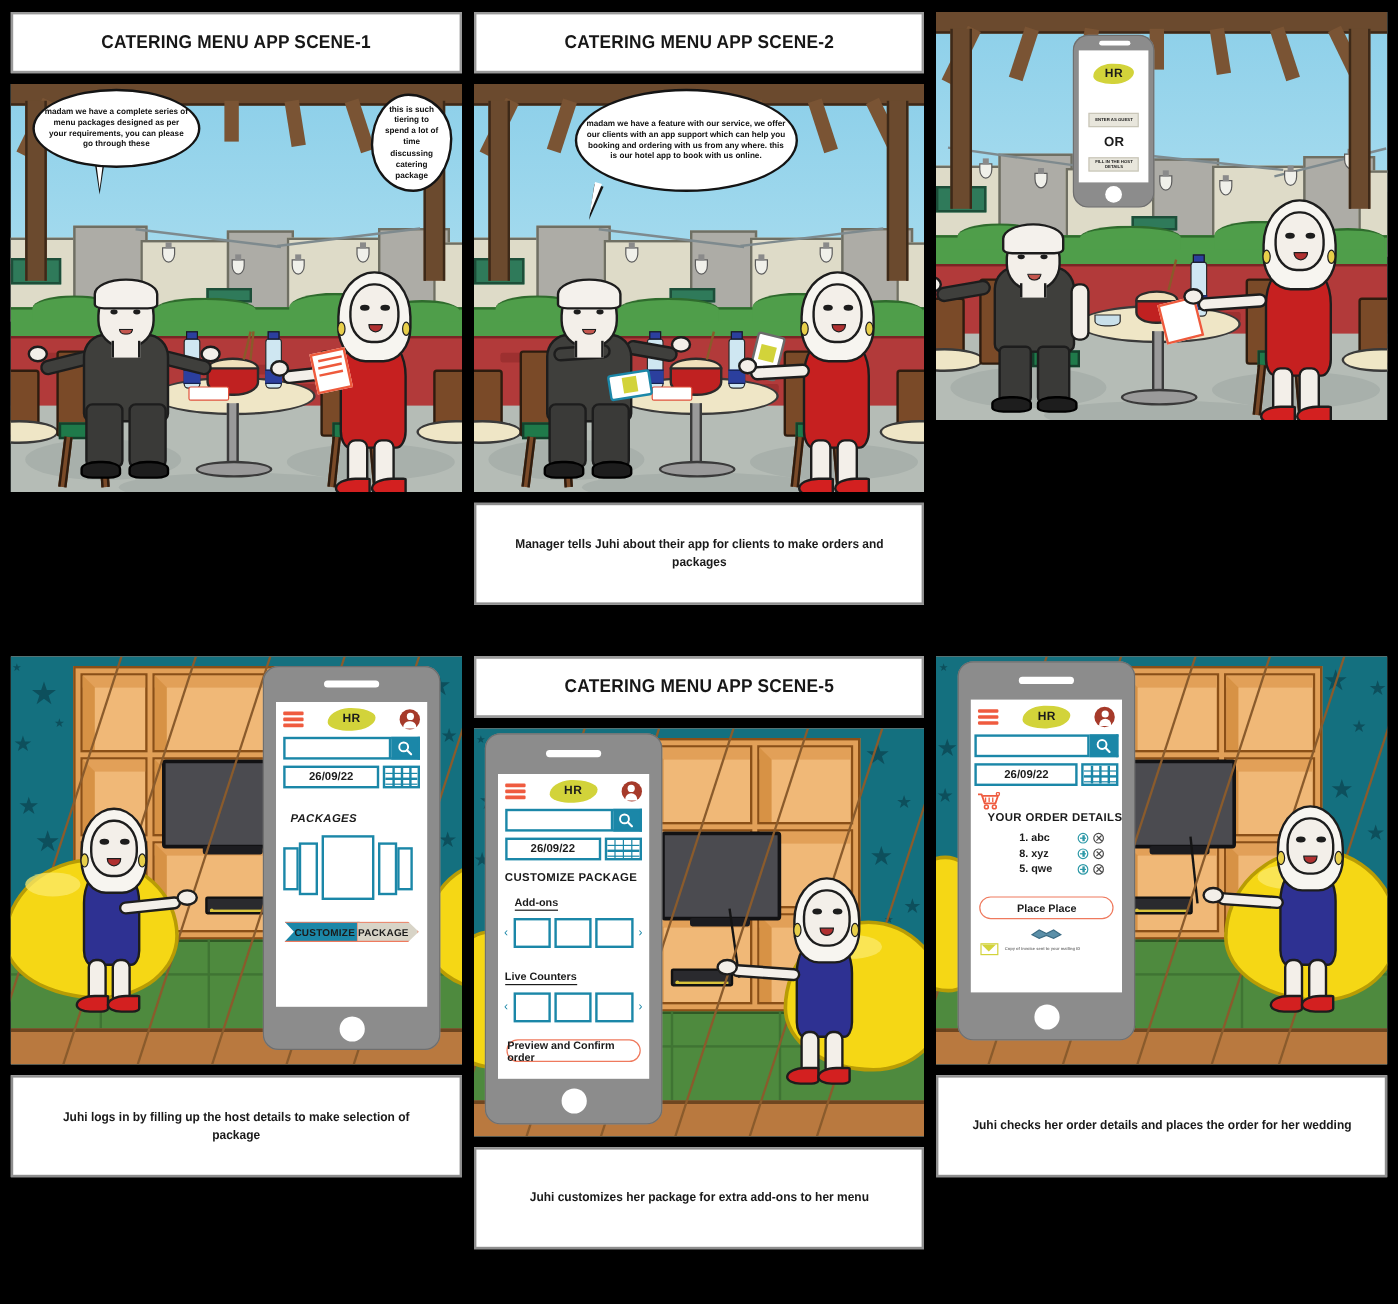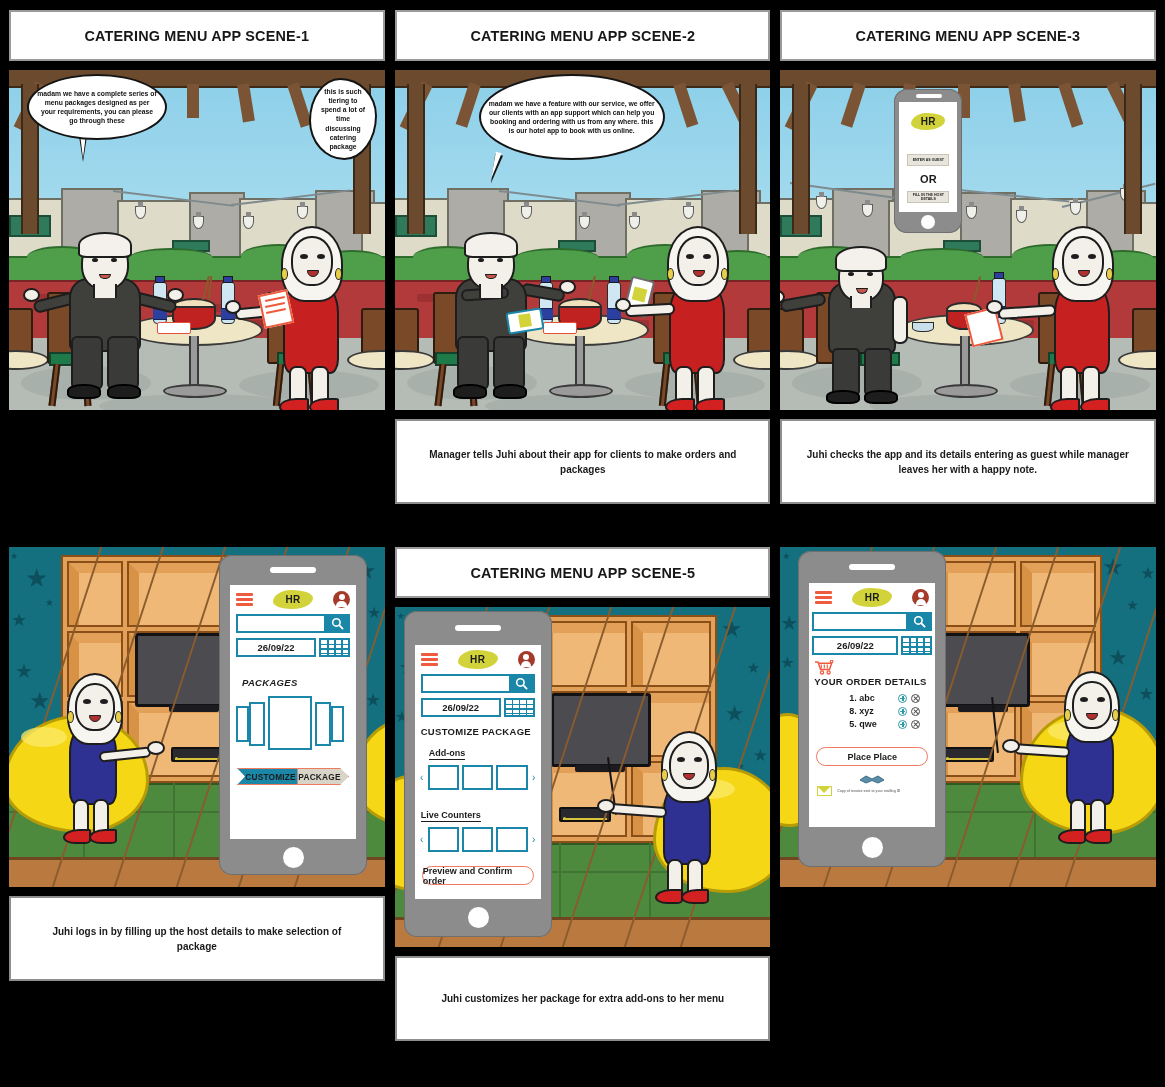--- a/index.html
+++ b/index.html
@@ -584,23 +584,20 @@
           <div class="bubble-tail" style="left:97px; top:82px; border-top:27px solid #ffffff; border-left-width:3px; border-right-width:3px; transform:rotate(16deg);"></div>
         </div>
       </div>
 
       <div class="caption-box">
         <div class="caption-text">Manager tells Juhi about their app for clients to make orders and packages</div>
       </div>
     </div>
 
     <div class="cell">
-      <div class="title-bar">
-        <div class="title-text">CATERING MENU APP SCENE-3</div>
-      </div>
 
       <div class="scene">
         <div class="resto">
           <div class="sky"></div>
           <div class="bldg" style="left:-6px; top:128px; width:74px; height:70px;"></div>
           <div class="awning" style="left:0px; top:145px; width:42px; height:22px;"></div>
           <div class="bldg-grey" style="left:52px; top:118px; width:62px; height:86px;"></div>
           <div class="bldg" style="left:108px; top:130px; width:80px; height:74px;"></div>
           <div class="bldg-grey" style="left:180px; top:122px; width:56px; height:82px;"></div>
           <div class="awning" style="left:163px; top:170px; width:38px; height:12px;"></div>
@@ -718,23 +715,20 @@
               <div class="or-txt" style="margin-top:7px;">OR</div>
               <div class="login-btn" style="width:42px; height:12px; margin-top:6px;">
                 <span>FILL IN THE HOST DETAILS</span>
               </div>
             </div>
             <div class="phone-home" style="left:27px; top:126px; width:14px; height:14px;"></div>
           </div>
         </div>
       </div>
 
-      <div class="caption-box">
-        <div class="caption-text">Juhi checks the app and its details entering as guest while manager leaves her with a happy note.</div>
-      </div>
     </div>
   </div>
 
   <div class="row row-2">
 
     <div class="cell">
 
       <div class="scene">
         <div class="living">
           <div class="star" style="left:16px; top:16px; font-size:26px;">★</div>
@@ -1118,21 +1112,21 @@
                   <path d="M1 2 H4 L6.6 9.5 H15.5 L17.6 3.3 H5.2" fill="none" stroke="#ef5b3f" stroke-width="1.5" stroke-linejoin="round"></path>
                   <line x1="7.3" y1="4.6" x2="7.3" y2="8.4" stroke="#ef5b3f" stroke-width="1.1"></line>
                   <line x1="10.3" y1="4.6" x2="10.3" y2="8.4" stroke="#ef5b3f" stroke-width="1.1"></line>
                   <line x1="13.3" y1="4.6" x2="13.3" y2="8.4" stroke="#ef5b3f" stroke-width="1.1"></line>
                   <circle cx="8" cy="12.4" r="1.6" fill="none" stroke="#ef5b3f" stroke-width="1.3"></circle>
                   <circle cx="14.6" cy="12.4" r="1.6" fill="none" stroke="#ef5b3f" stroke-width="1.3"></circle>
                   <circle cx="17.6" cy="1.6" r="1.3" fill="none" stroke="#ef5b3f" stroke-width="1.1"></circle>
                 </svg>
               </div>
 
-              <div class="sec-title" style="margin:1px 0 0 5px;">YOUR ORDER DETAILS</div>
+              <div class="sec-title" style="margin:1px 0 0 5px;text-align:right;">YOUR ORDER DETAILS</div>
 
               <div style="margin:6px 0 0 40px; display:flex; flex-direction:column; gap:3px;">
                 <div class="order-line">
                   <span style="width:30px;">1. abc</span>
                   <span class="ic-circ plus" style="margin-left:14px;"></span>
                   <span class="ic-circ x" style="margin-left:-1px;"></span>
                 </div>
                 <div class="order-line">
                   <span style="width:30px;">8. xyz</span>
                   <span class="ic-circ plus" style="margin-left:14px;"></span>
@@ -1159,15 +1153,18 @@
                 <span class="envelope"></span>
                 <span class="invoice-note">Copy of invoice sent to your mailing ID</span>
               </div>
 
             </div>
             <div class="phone-home" style="left:64px; top:286px; width:21px; height:21px;"></div>
           </div>
         </div>
       </div>
 
+      <div class="caption-box">
+        <div class="caption-text">Juhi checks her order details and places the order for her wedding</div>
+      </div>
     </div>
   </div>
 </div>
 
 </body></html>

